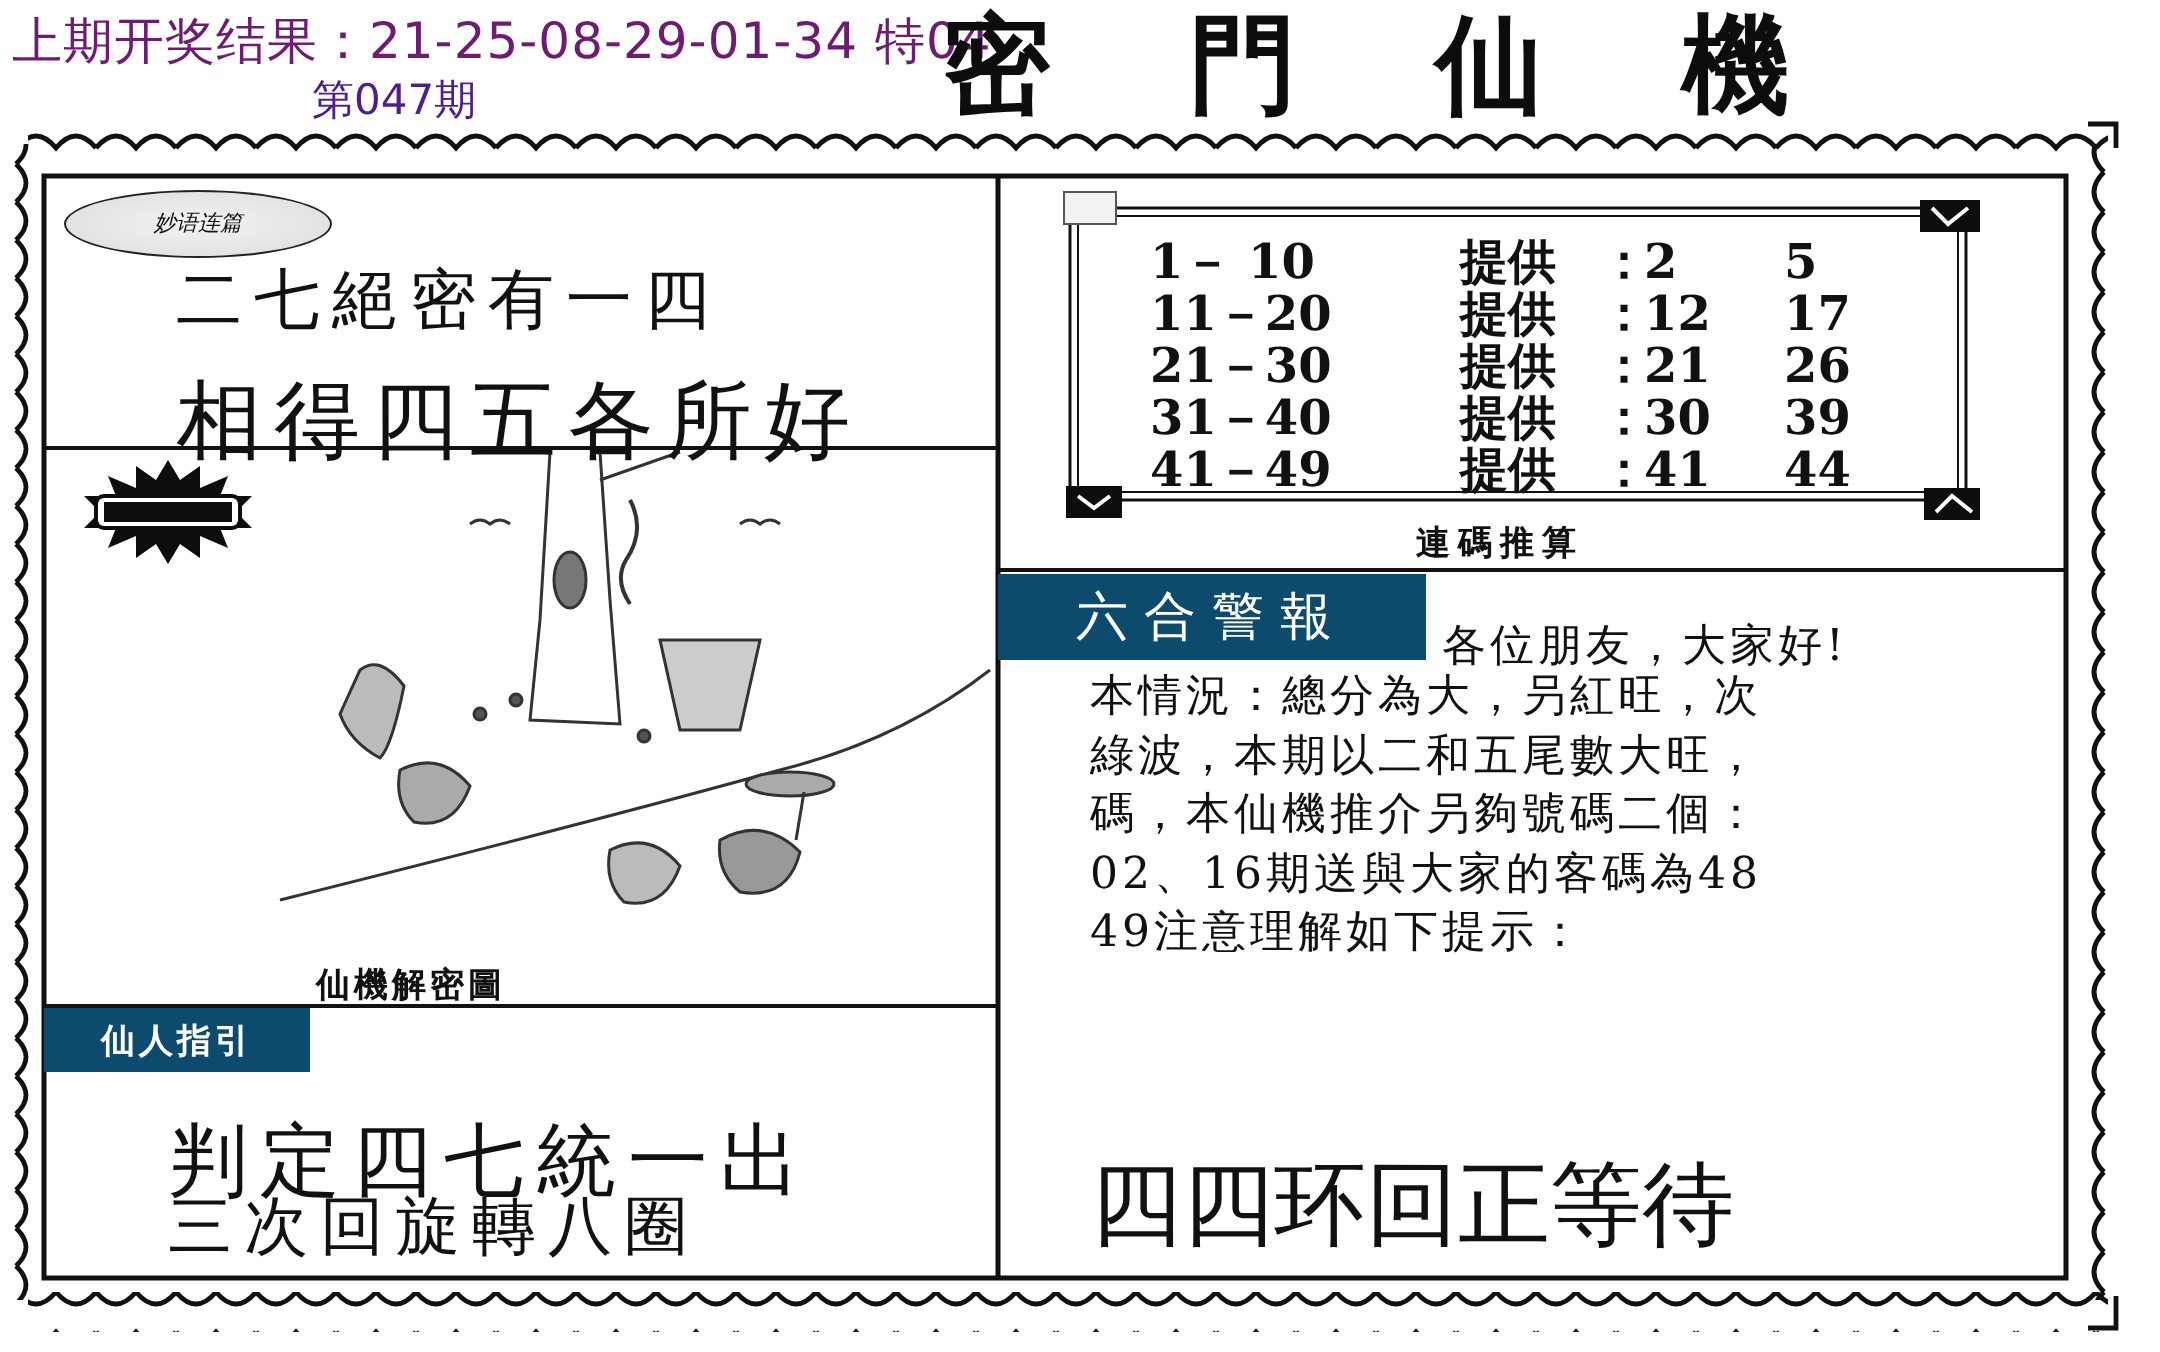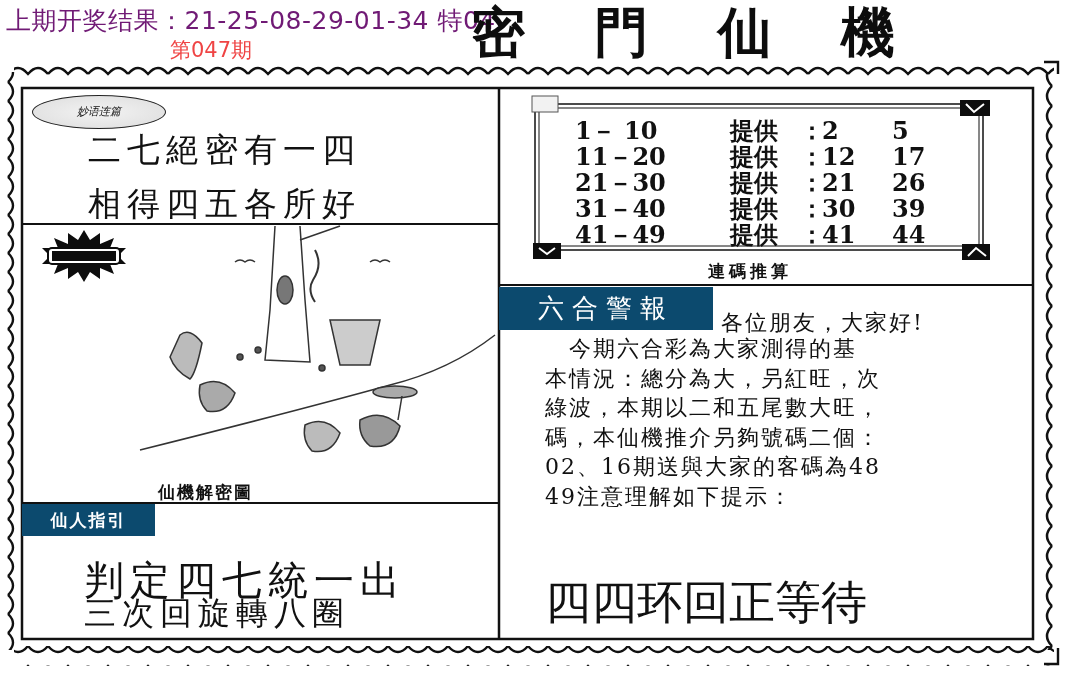--- a/index.html
+++ b/index.html
@@ -1,28 +1,28 @@
 <!DOCTYPE html>
 <html><head>
 <meta charset="utf-8">
 <style>
   html, body { margin:0; padding:0; background:#ffffff; }
   body { width:1080px; height:676px; position:relative; overflow:hidden;
          font-family:"DejaVu Sans", sans-serif; color:#111; }
   .abs { position:absolute; }
   .header-result { left:6px; top:4px; font-size:25px; color:#701a75; letter-spacing:0.5px;
          font-family:"DejaVu Sans", sans-serif; white-space:nowrap; }
-  .issue { left:170px; top:36px; font-size:21px; color:#ef4444; white-space:nowrap; }
+  .issue { left:156px; top:36px; font-size:21px; color:#4c1d95; white-space:nowrap; }
   .masthead { left:448px; top:2px; width:470px; height:60px; display:flex; justify-content:space-between;
          font-size:54px; font-weight:bold; font-family:"DejaVu Serif", serif; color:#0d0d0d; line-height:60px; }
   .masthead span { display:inline-block; width:100px; text-align:center; }
   svg.stamp { position:absolute; left:0; top:0; }
   .box-text { font-family:"DejaVu Serif", serif; color:#111; }
   .poem1 { left:88px; top:128px; font-size:33px; letter-spacing:6px; white-space:nowrap; }
-  .poem2 { left:88px; top:182px; font-size:33px; letter-spacing:6px; white-space:nowrap; }
+  .poem2 { left:88px; top:182px; font-size:43px; letter-spacing:6px; white-space:nowrap; }
   .oval { left:32px; top:95px; width:132px; height:32px; border:1.5px solid #222; border-radius:50%;
           background:radial-gradient(ellipse at center,#f3f3f3 0%,#dcdcdc 100%); font-size:11px;
           font-style:italic; text-align:center; line-height:32px; }
   .caption { left:158px; top:481px; font-size:17px; font-weight:bold; letter-spacing:2px; white-space:nowrap; }
   .label-black { background:#0c4a6e; color:#fff; font-weight:bold; display:flex; align-items:center; justify-content:center; }
   .guide-label { left:22px; top:504px; width:133px; height:32px; font-size:17px; letter-spacing:2px; }
   .guide1 { left:84px; top:553px; font-size:40px; letter-spacing:6px; white-space:nowrap; }
   .guide2 { left:84px; top:592px; font-size:32px; letter-spacing:6px; white-space:nowrap; }
   .num-table { left:575px; top:118px; font-family:"DejaVu Serif", serif; font-weight:bold; font-size:24px; line-height:26px; }
   .num-row { display:flex; white-space:nowrap; }
@@ -167,20 +167,19 @@
     <span class="colon">：</span>
     <span class="n1">41</span>
     <span class="n2">44</span>
   </div>
 </div>
 <div class="abs table-caption">連碼推算</div>
 
 <div class="abs label-black alert-label">六合警報</div>
 <div class="abs alert-greet">各位朋友，大家好!</div>
 <div class="abs alert-body">
-  <div>　今期六合彩為大家測得的基</div>
   <div>本情況：總分為大，叧紅旺，次</div>
   <div>綠波，本期以二和五尾數大旺，</div>
   <div>碼，本仙機推介叧夠號碼二個：</div>
   <div>02、16期送與大家的客碼為48</div>
   <div>49注意理解如下提示：</div>
 </div>
 <div class="abs hint">四四环回正等待</div>
 
 </body></html>

